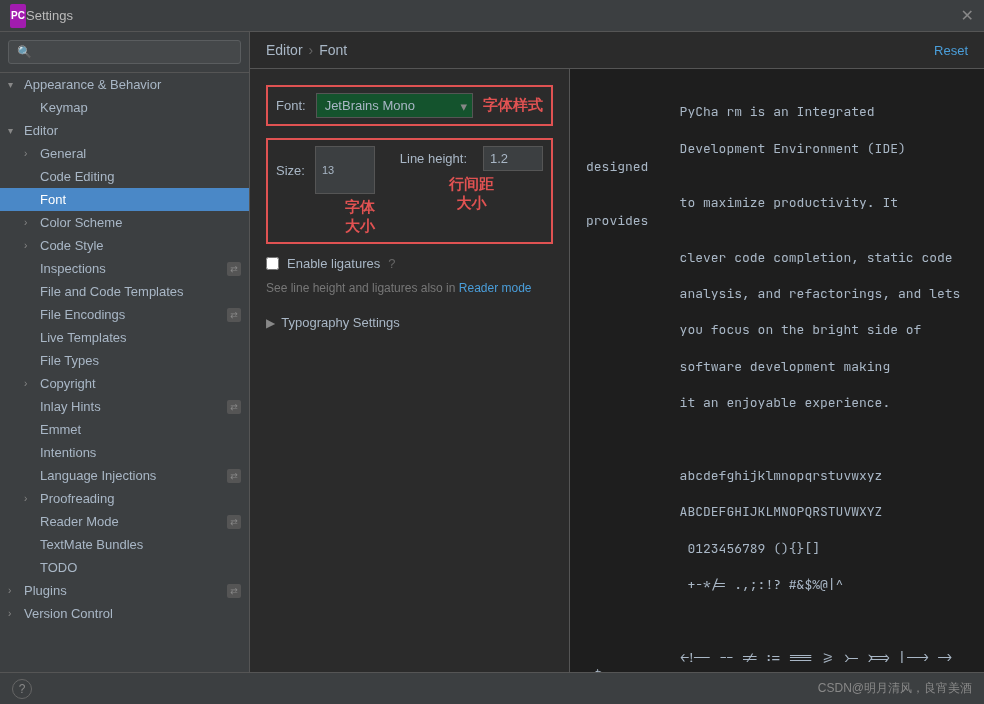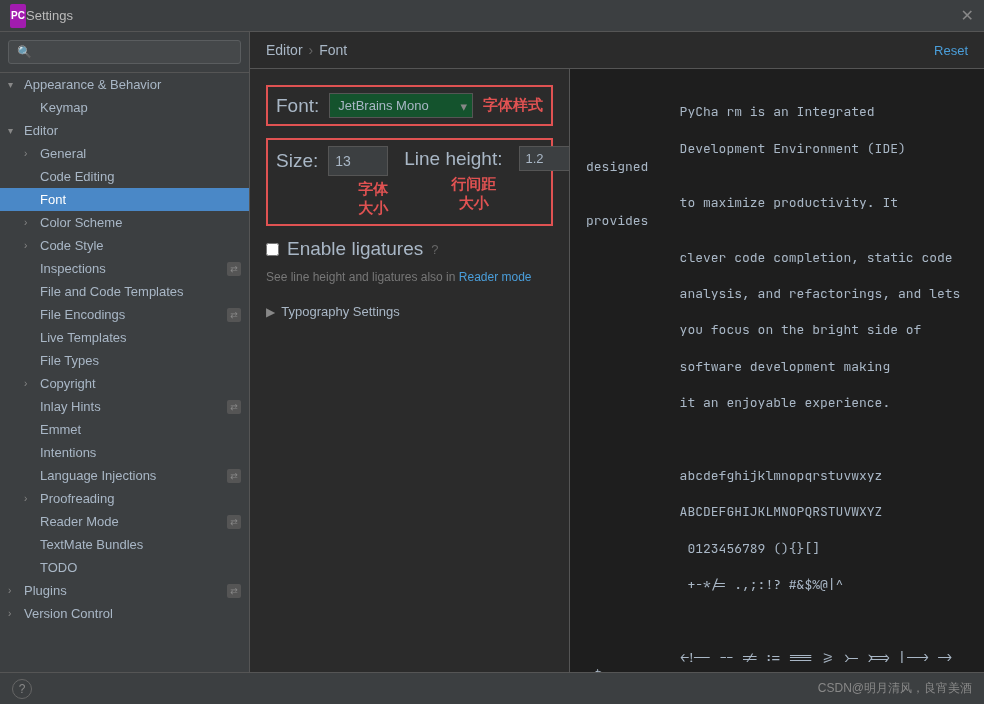--- a/index.html
+++ b/index.html
@@ -198,21 +198,21 @@
 
     .form-row {
       display: flex;
       align-items: center;
       margin-bottom: 14px;
       gap: 10px;
     }
 
     .form-label {
       color: #a9b7c6;
-      font-size: 19px;
+      font-size: 13px;
       flex-shrink: 0;
     }
 
     .font-select-wrapper {
       position: relative;
       flex: 1;
     }
 
     .font-select {
       width: 100%;
@@ -233,22 +233,22 @@
       transform: translateY(-50%);
       color: #888;
       pointer-events: none;
     }
 
     .size-input {
       width: 60px;
       background: #3c3f41;
       border: 1px solid #555;
       color: #a9b7c6;
-      padding: 6px 6px;
-      font-size: 14px;
+      padding: 17px 6px;
+      font-size: 11px;
       outline: none;
     }
 
     .line-height-input {
       width: 60px;
       background: #3c3f41;
       border: 1px solid #555;
       color: #a9b7c6;
       padding: 4px 6px;
       font-size: 13px;

